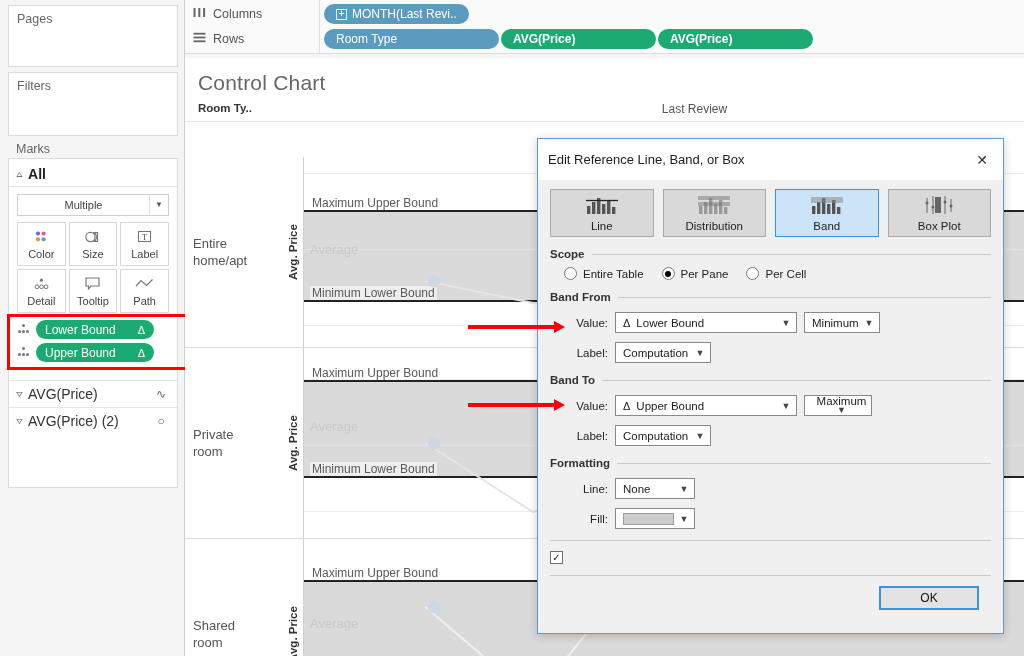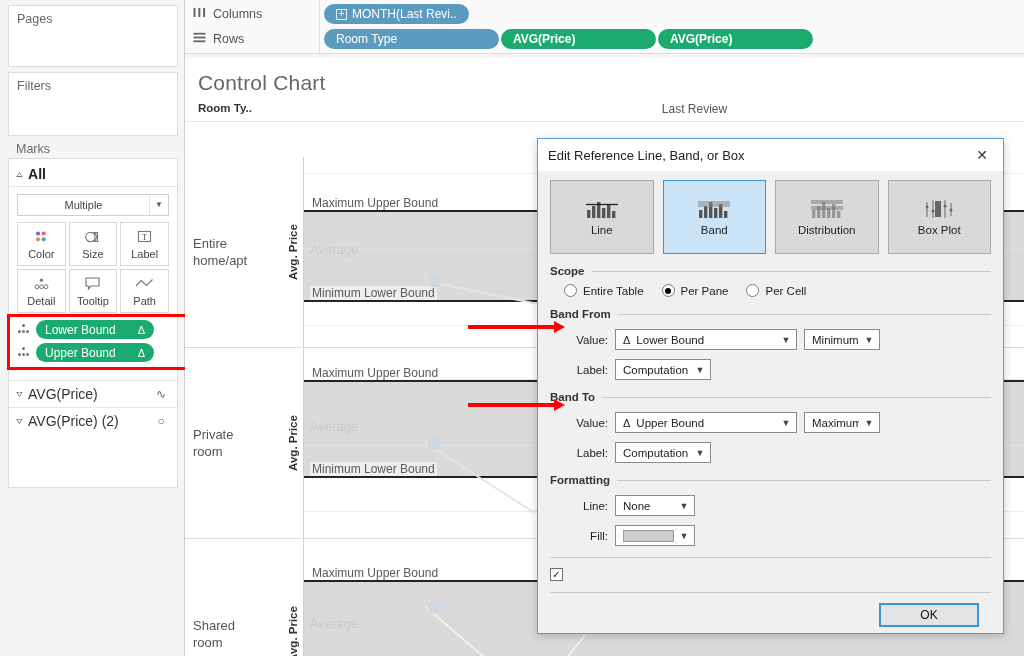--- a/index.html
+++ b/index.html
@@ -101,29 +101,29 @@
   .avglbl{position:absolute;left:6px;font-size:13px;color:#c9c9c9;transform:translateY(-50%);}
   .avgline{position:absolute;left:0;right:0;height:1px;background:#e3e3e3;}
   .dot{position:absolute;width:13px;height:13px;border-radius:50%;background:#cdd8e3;
        transform:translate(-50%,-50%);}
   svg.series{position:absolute;left:0;top:0;width:100%;height:100%;overflow:visible;}
 
   
   .dialog{position:absolute;left:537px;top:138px;width:467px;height:496px;background:#f0f0f0;
           border:1px solid #5c9ccf;box-sizing:border-box;
           box-shadow:0 2px 9px rgba(0,0,0,.20);}
-  .dlg-title{height:32px;background:#ffffff;display:flex;align-items:center;
+  .dlg-title{height:41px;background:#ffffff;display:flex;align-items:center;
              padding:0 8px 0 10px;box-sizing:border-box;}
   .dlg-title .t{flex:1;font-size:13px;color:#222;}
   .dlg-close{width:26px;height:26px;display:flex;align-items:center;justify-content:center;
              font-size:14px;color:#333;cursor:pointer;}
   .dlg-body{padding:9px 12px 0 12px;}
 
   .typerow{display:flex;gap:9px;}
-  .typebtn{flex:1;height:74px;border:1px solid #a9a9a9;background:#d9d9d9;
+  .typebtn{flex:1;height:48px;border:1px solid #a9a9a9;background:#d9d9d9;
            display:flex;flex-direction:column;align-items:center;justify-content:center;gap:4px;
            box-sizing:border-box;}
   .typebtn.sel{background:#cce4f7;border:1px solid #3b93d9;}
   .typebtn .tl{font-size:11.5px;color:#222;}
 
   .grouphdr{display:flex;align-items:center;gap:7px;margin-top:11px;}
   .grouphdr .gt{font-size:11.5px;font-weight:bold;color:#333;white-space:nowrap;}
   .grouphdr .gline{flex:1;height:1px;background:#c8c8c8;}
 
   .radios{display:flex;align-items:center;gap:18px;margin:7px 0 0 14px;}
@@ -448,44 +448,44 @@
             <rect x="2" y="12" width="3.4" height="8" fill="#555"></rect>
               <rect x="7" y="8" width="3.4" height="12" fill="#555"></rect>
             <rect x="12" y="4" width="3.4" height="16" fill="#555"></rect>
               <rect x="17" y="10" width="3.4" height="10" fill="#555"></rect>
             <rect x="22" y="6" width="3.4" height="14" fill="#555"></rect>
               <rect x="27" y="13" width="3.4" height="7" fill="#555"></rect>
             <line x1="1" y1="6.5" x2="33" y2="6.5" stroke="#222" stroke-width="1.3"></line>
           </svg>
           <span class="tl">Line</span>
         </div>
-        <div class="typebtn sel">
-          <svg width="34" height="22" viewBox="0 0 34 22">
-            <rect x="2" y="12" width="3.4" height="8" fill="#555"></rect>
-              <rect x="7" y="8" width="3.4" height="12" fill="#555"></rect>
-            <rect x="12" y="4" width="3.4" height="16" fill="#555"></rect>
-              <rect x="17" y="10" width="3.4" height="10" fill="#555"></rect>
-            <rect x="22" y="6" width="3.4" height="14" fill="#555"></rect>
-              <rect x="27" y="13" width="3.4" height="7" fill="#555"></rect>
-            <rect x="1" y="3" width="32" height="6" fill="#888" opacity=".55"></rect>
-          </svg>
-          <span class="tl">Band</span>
-        </div>
         <div class="typebtn">
           <svg width="34" height="22" viewBox="0 0 34 22">
             <rect x="2" y="12" width="3.4" height="8" fill="#999"></rect>
               <rect x="7" y="8" width="3.4" height="12" fill="#999"></rect>
             <rect x="12" y="4" width="3.4" height="16" fill="#999"></rect>
               <rect x="17" y="10" width="3.4" height="10" fill="#999"></rect>
             <rect x="22" y="6" width="3.4" height="14" fill="#999"></rect>
               <rect x="27" y="13" width="3.4" height="7" fill="#999"></rect>
             <rect x="1" y="2" width="32" height="4" fill="#777" opacity=".5"></rect>
             <rect x="1" y="8" width="32" height="4" fill="#777" opacity=".5"></rect>
           </svg>
           <span class="tl">Distribution</span>
+        </div>
+        <div class="typebtn sel">
+          <svg width="34" height="22" viewBox="0 0 34 22">
+            <rect x="2" y="12" width="3.4" height="8" fill="#555"></rect>
+              <rect x="7" y="8" width="3.4" height="12" fill="#555"></rect>
+            <rect x="12" y="4" width="3.4" height="16" fill="#555"></rect>
+              <rect x="17" y="10" width="3.4" height="10" fill="#555"></rect>
+            <rect x="22" y="6" width="3.4" height="14" fill="#555"></rect>
+              <rect x="27" y="13" width="3.4" height="7" fill="#555"></rect>
+            <rect x="1" y="3" width="32" height="6" fill="#888" opacity=".55"></rect>
+          </svg>
+          <span class="tl">Band</span>
         </div>
         <div class="typebtn">
           <svg width="34" height="22" viewBox="0 0 34 22">
             <line x1="5" y1="4" x2="5" y2="19" stroke="#666" stroke-width="1"></line>
             <line x1="11" y1="2" x2="11" y2="20" stroke="#666" stroke-width="1"></line>
             <rect x="13" y="3" width="6" height="16" fill="#666"></rect>
             <line x1="23" y1="2" x2="23" y2="20" stroke="#666" stroke-width="1"></line>
             <line x1="29" y1="5" x2="29" y2="18" stroke="#666" stroke-width="1"></line>
             <circle cx="5" cy="9" r="1.5" fill="#666"></circle>
               <circle cx="11" cy="13" r="1.5" fill="#666"></circle>
@@ -549,21 +549,21 @@
       </div>
       <div class="frow">
         <span class="fl w58">Value:</span>
         <span class="combo" style="width:182px;">
           <span class="cv">
             <span class="tri">Δ</span>
             <span>Upper Bound</span>
           </span>
           <span class="carr">▼</span>
         </span>
-        <span class="combo" style="width:76px;">
+        <span class="combo" style="width:68px;flex-direction:column;">
           <span class="cv">Maximum</span>
           <span class="carr">▼</span>
         </span>
       </div>
       <div class="frow">
         <span class="fl w58">Label:</span>
         <span class="combo" style="width:96px;">
           <span class="cv">Computation</span>
           <span class="carr">▼</span>
         </span>

